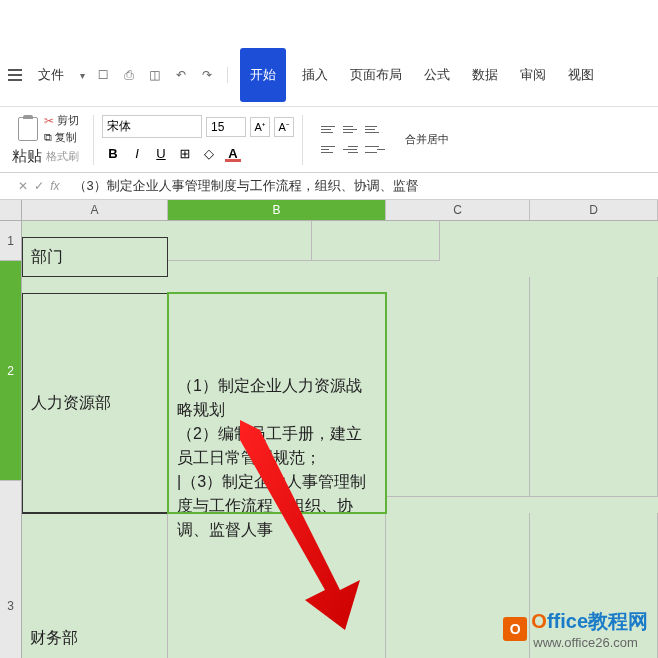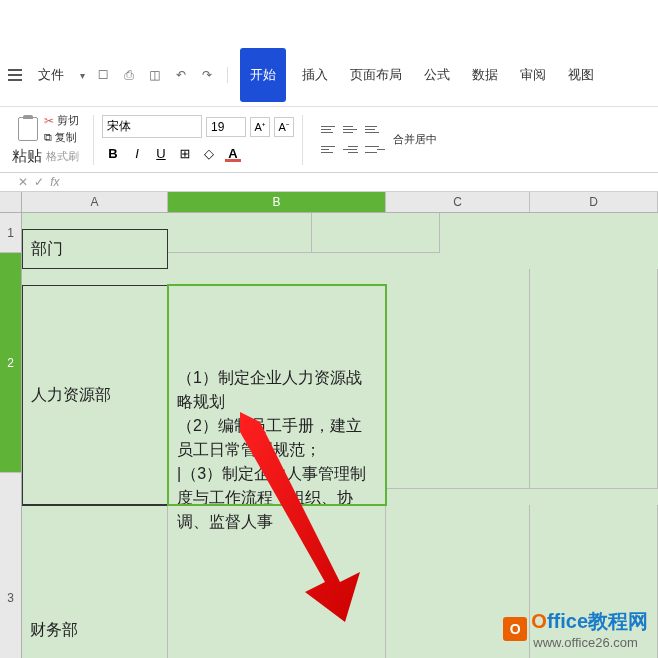--- a/index.html
+++ b/index.html
@@ -36,21 +36,21 @@
     .fmt-btn.bold { font-weight: bold; }
     .fmt-btn.italic { font-style: italic; }
     .fmt-btn.underline { text-decoration: underline; }
     .color-a { position: relative; font-weight: bold; }
     .color-a::after { content: ""; position: absolute; bottom: 2px; left: 3px; right: 3px; height: 3px; background: #d9534f; }
     
     .align-section { display: flex; flex-direction: column; gap: 4px; margin-left: 10px; }
     .align-btn { width: 20px; height: 16px; display: inline-flex; flex-direction: column; justify-content: center; gap: 2px; }
     .align-btn span { height: 1px; background: #666; }
     
-    .merge-label { font-size: 11px; color: #333; margin-left: 4px; }
+    .merge-label { font-size: 11px; color: #333; margin-left: 16px; }
     
     .namebox-row { display: flex; align-items: center; border-bottom: 1px solid #d0d0d0; background: #fff; padding: 2px 8px; }
     .namebox { border: 1px solid #ccc; padding: 2px 6px; width: 120px; text-align: center; font-size: 12px; background: #fff; }
     .fx-icons { display: flex; gap: 6px; margin: 0 10px; color: #999; font-size: 12px; }
     .formula-bar { flex: 1; padding: 2px 4px; font-size: 13px; color: #333; overflow: hidden; white-space: nowrap; }
     
     .sheet-area { position: relative; background: #d4e8d0; }
     .col-headers { display: flex; background: #e8e8e8; border-bottom: 1px solid #b0b0b0; }
     .corner { width: 22px; height: 20px; background: #e8e8e8; border-right: 1px solid #b0b0b0; }
     .col-h { height: 20px; display: flex; align-items: center; justify-content: center; border-right: 1px solid #c0c0c0; color: #555; font-size: 12px; background: #e8e8e8; }
@@ -131,21 +131,21 @@
     </div>
     <div class="ribbon-row">
       <span style="font-size:15px;color:#333">粘贴</span>
       <span class="brush-btn">格式刷</span>
     </div>
   </div>
   <div class="ribbon-sep"></div>
   <div class="font-section">
     <div class="font-row1">
       <div class="font-select">宋体</div>
-      <div class="size-select">19</div>
+      <div class="size-select">15</div>
       <button class="font-btn">A⁺</button>
       <button class="font-btn">A⁻</button>
     </div>
     <div class="font-row2">
       <button class="fmt-btn bold">B</button>
       <button class="fmt-btn italic">I</button>
       <button class="fmt-btn underline">U</button>
       <button class="fmt-btn">⊞</button>
       <button class="fmt-btn" style="position:relative">◇</button>
       <button class="fmt-btn color-a">A</button>
@@ -190,20 +190,21 @@
   </div>
   <span class="merge-label">合并居中</span>
 </div>
 
 <div class="namebox-row">
   <div class="fx-icons">
     <span>✕</span>
     <span>✓</span>
     <span style="font-style:italic">fx</span>
   </div>
+  <div class="formula-bar">（3）制定企业人事管理制度与工作流程，组织、协调、监督</div>
 </div>
 
 <div class="sheet-area">
   <div class="col-headers">
     <div class="corner"></div>
     <div class="col-h col-a">A</div>
     <div class="col-h col-b selected">B</div>
     <div class="col-h col-c">C</div>
     <div class="col-h col-d">D</div>
   </div>

